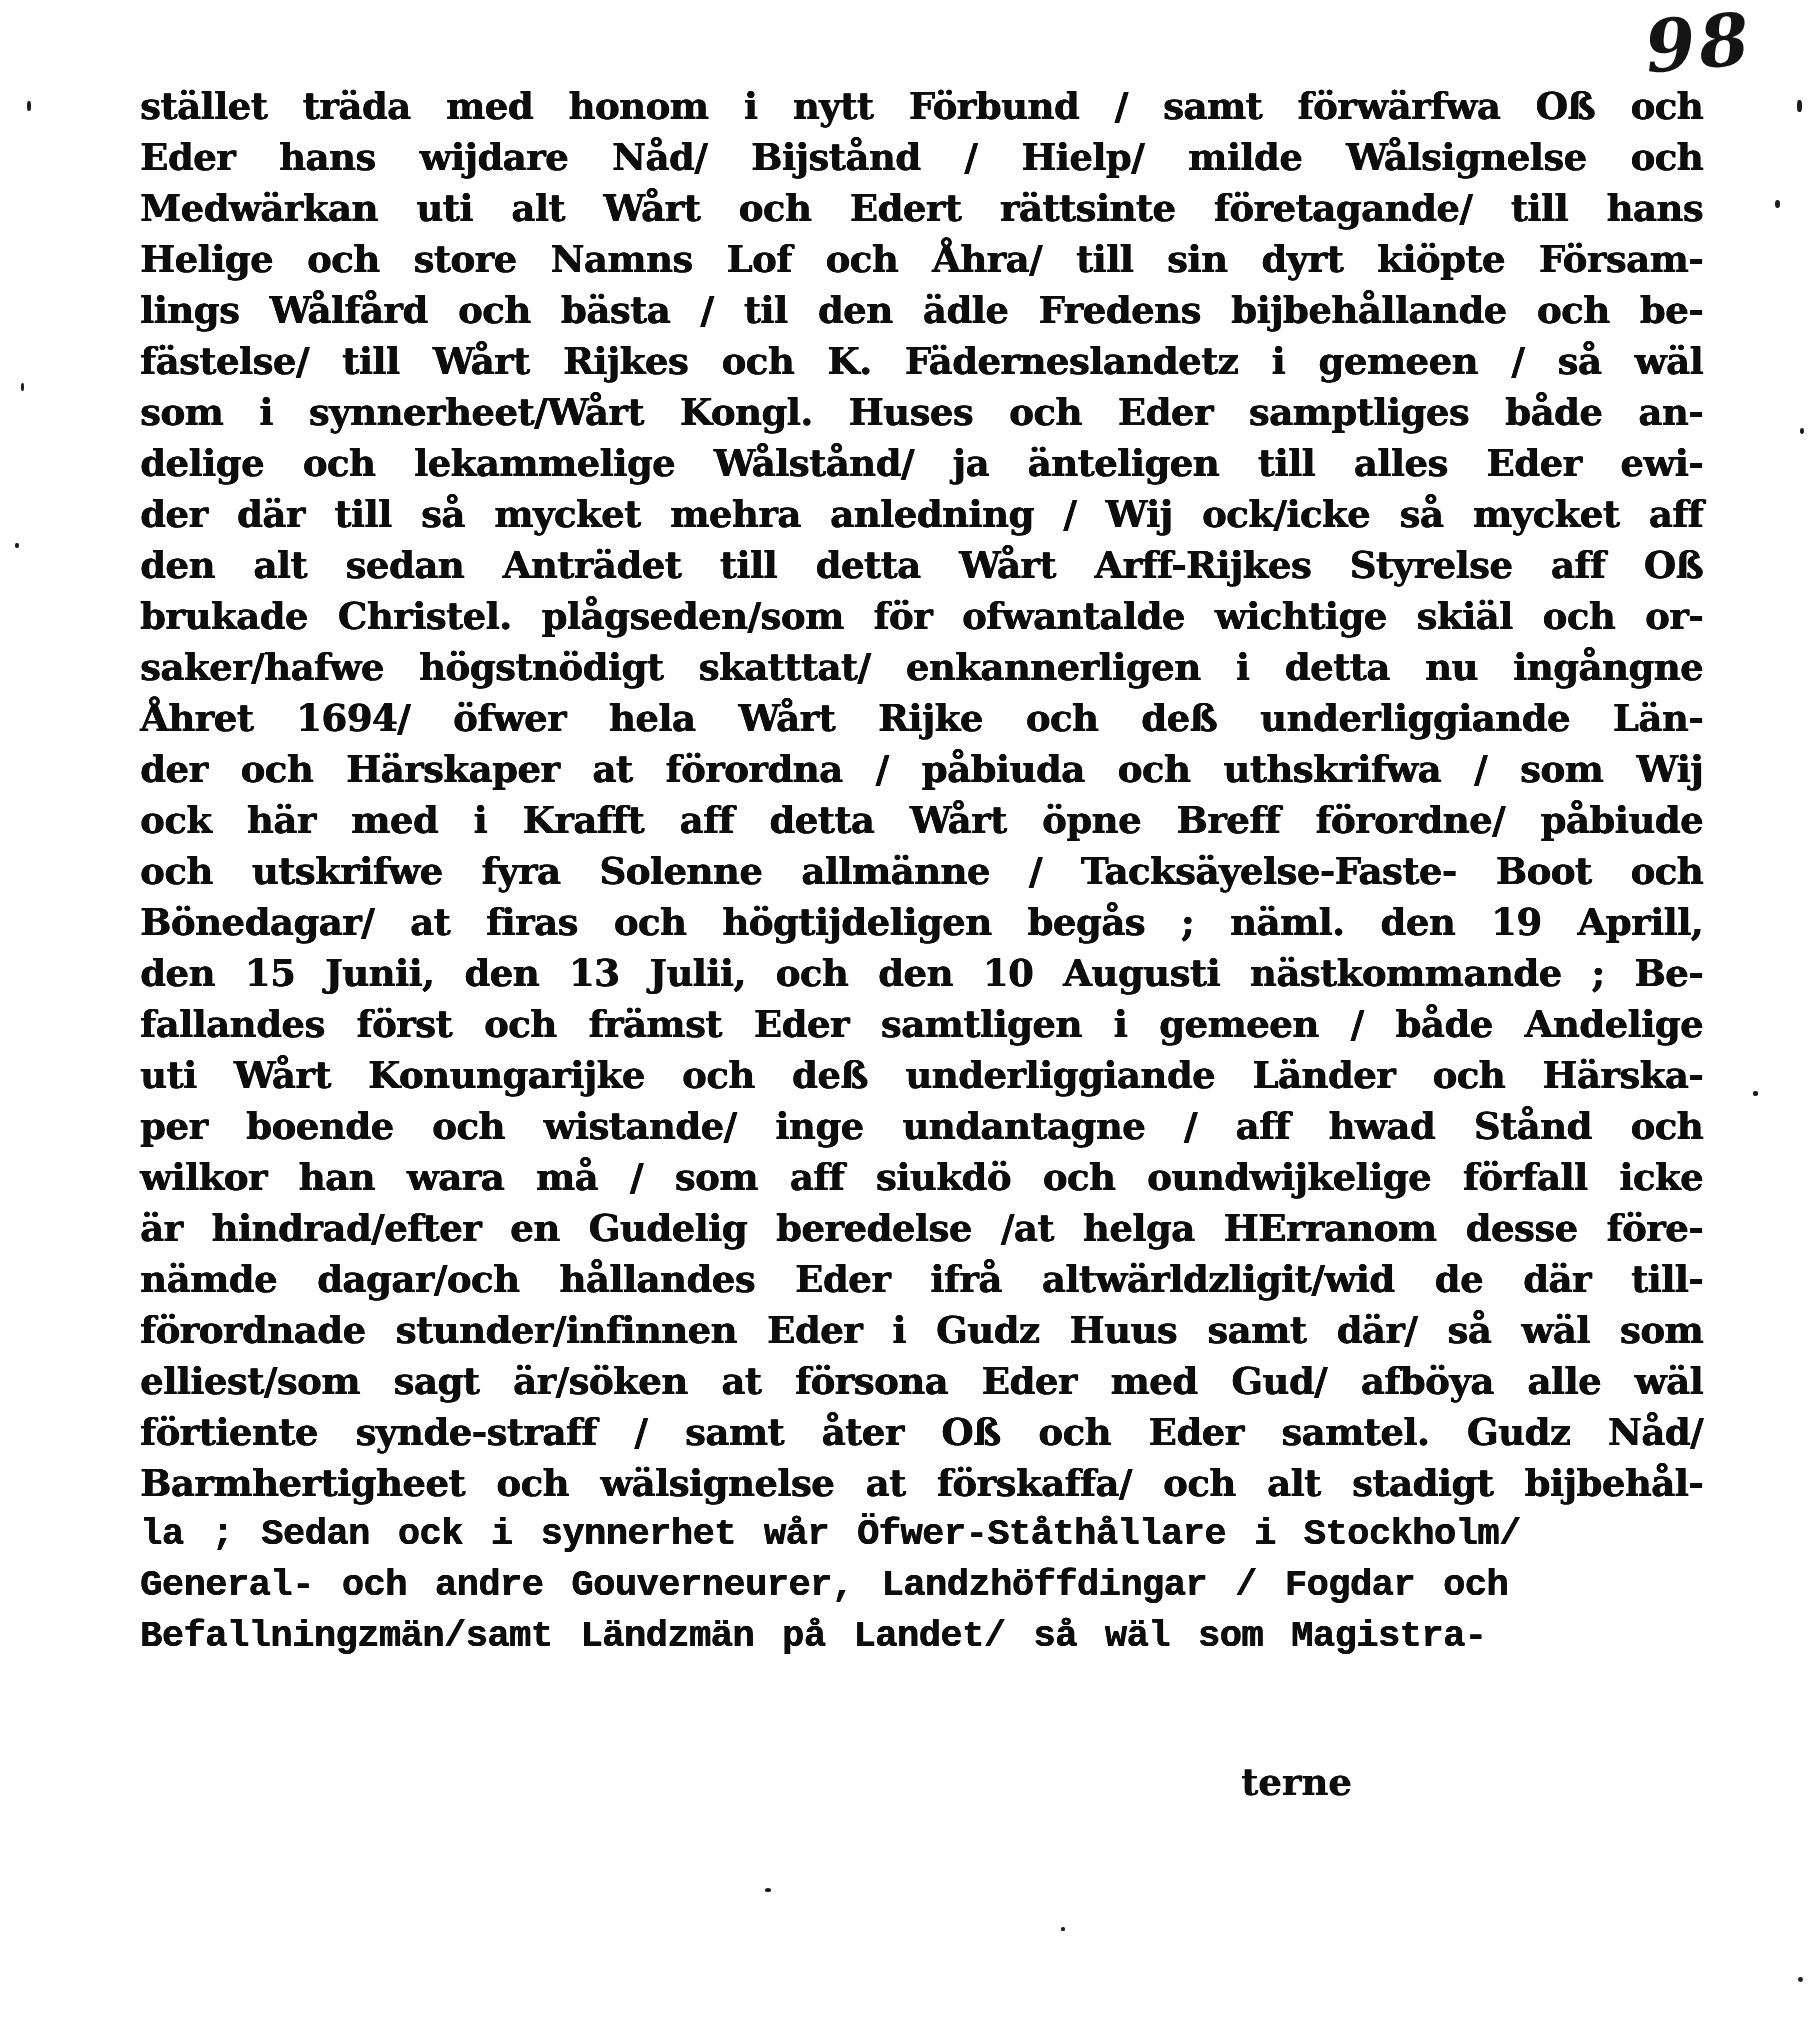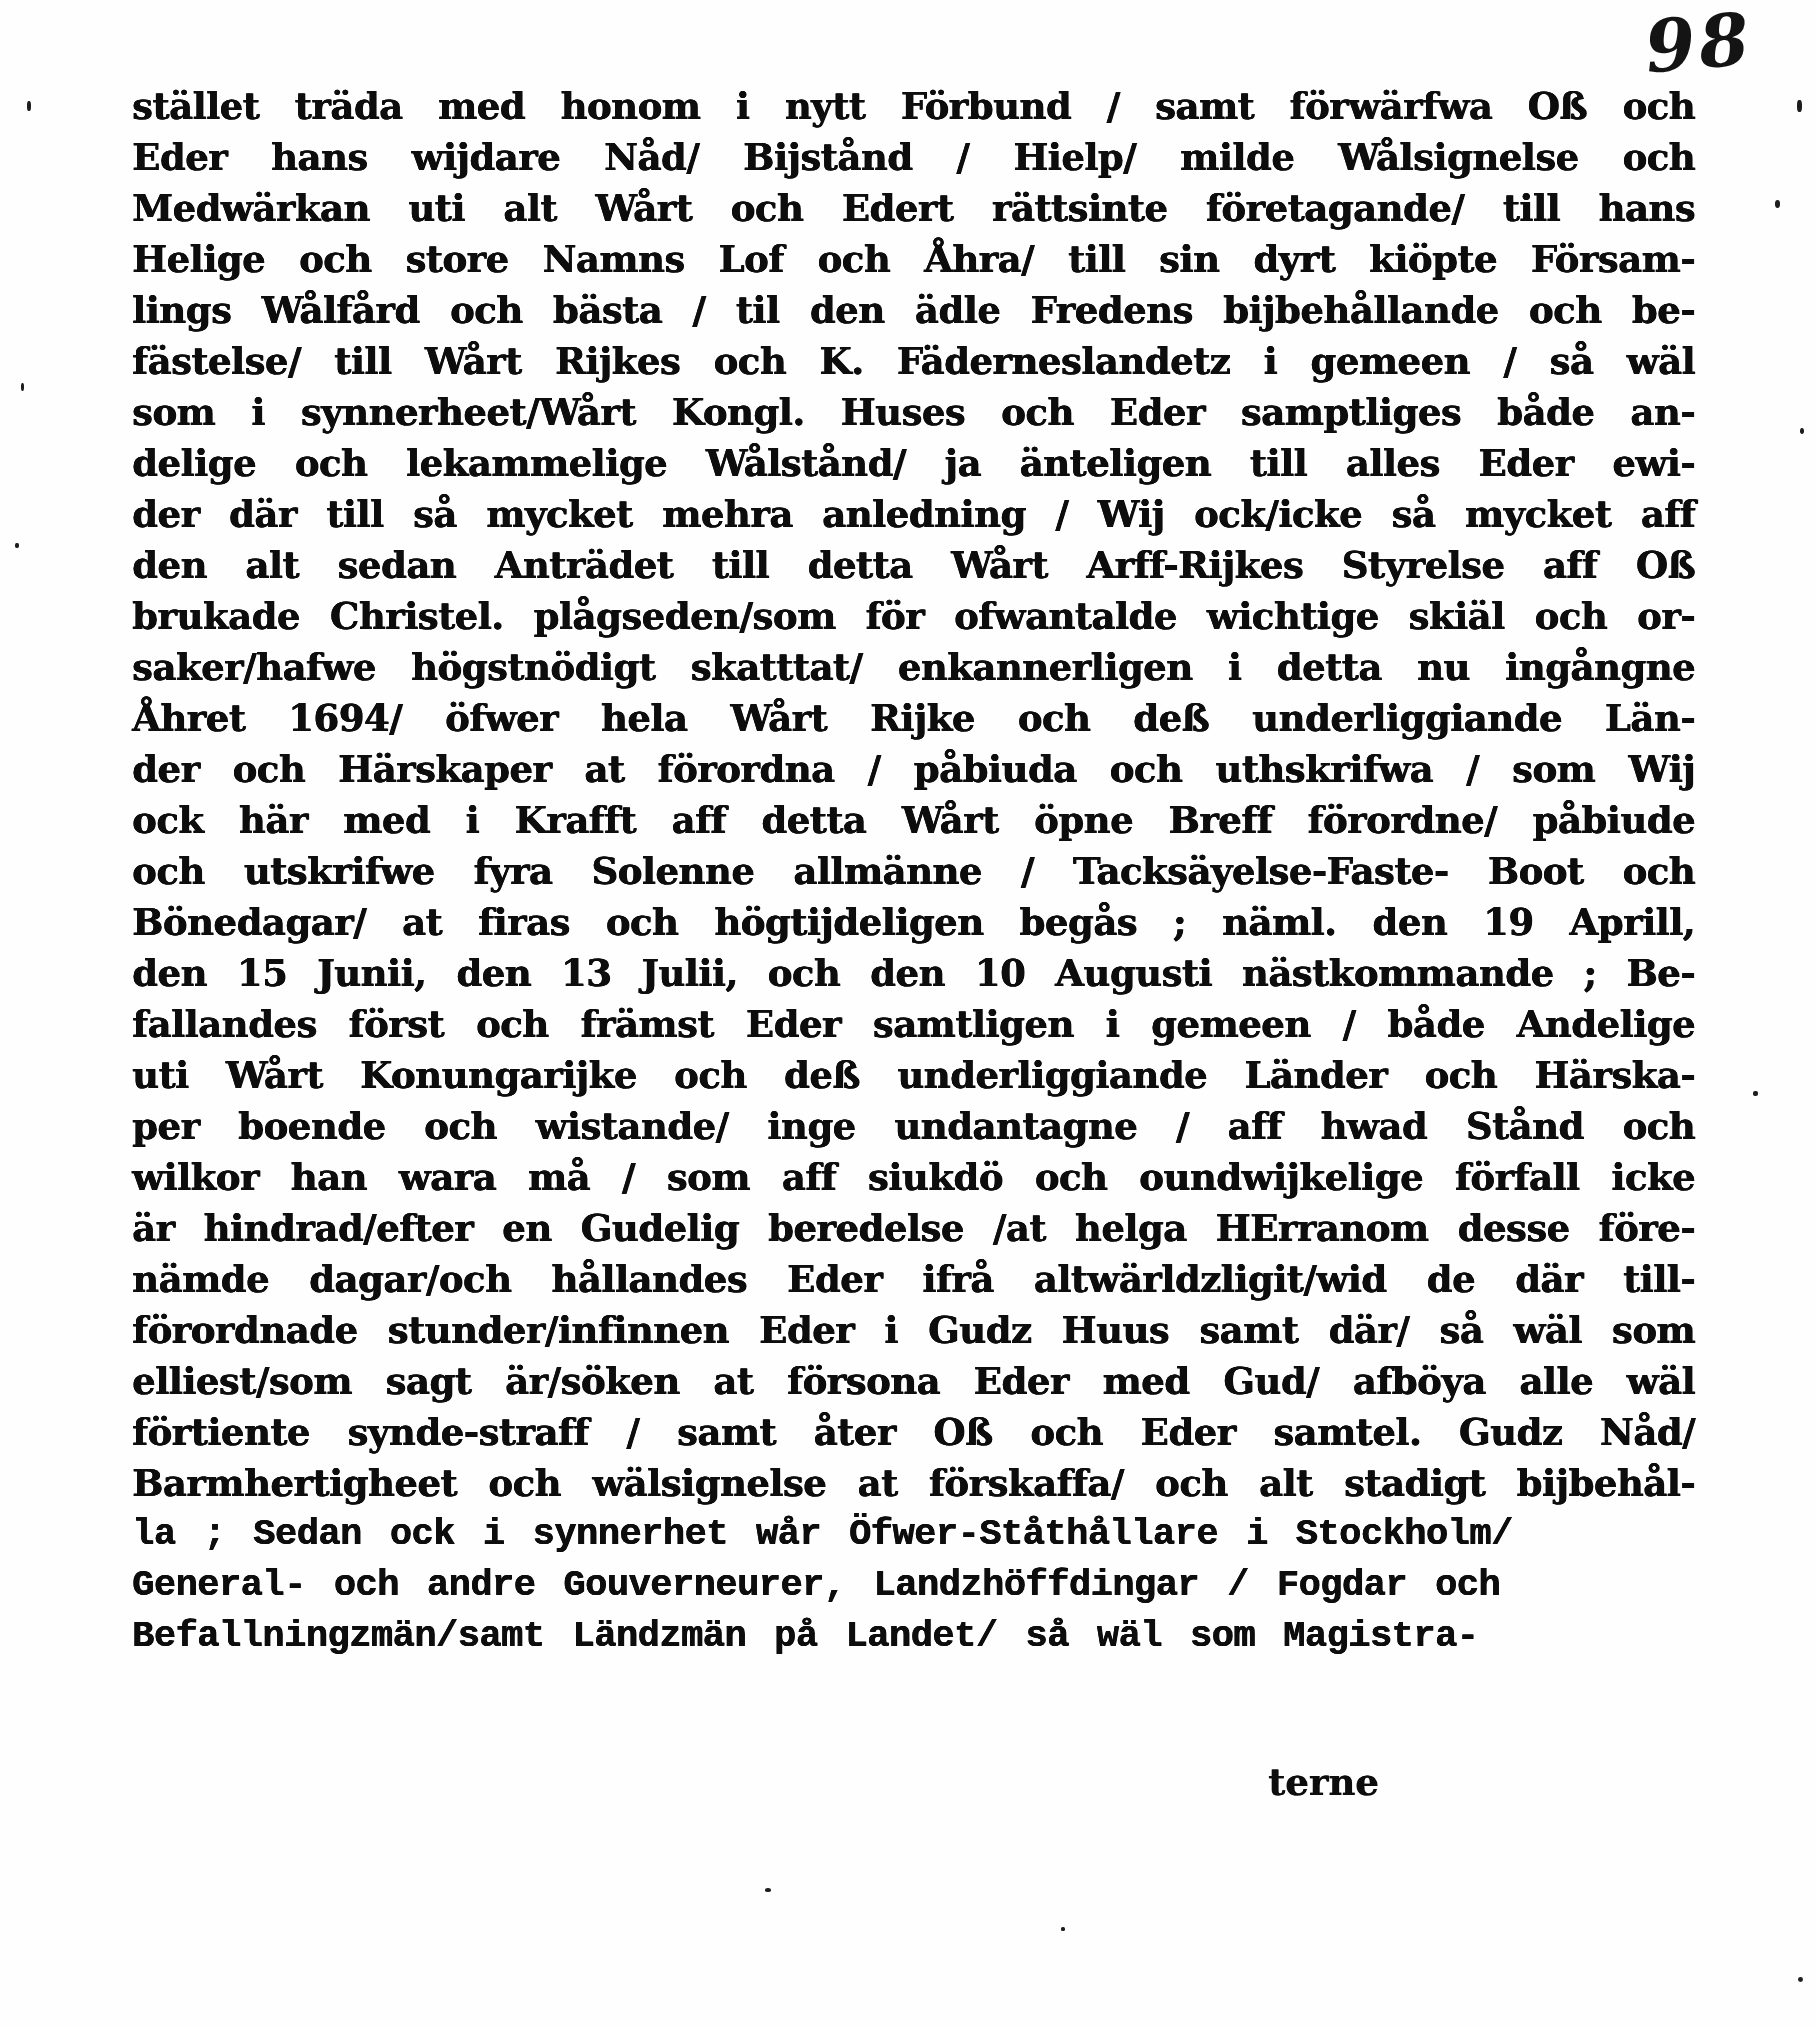--- a/index.html
+++ b/index.html
@@ -7,21 +7,21 @@
     position: relative;
     width: 1816px;
     height: 2026px;
     background: #fefefe;
     overflow: hidden;
     font-family: "DejaVu Serif", serif;
     color: #0d0d0d;
   }
   .text-block {
     position: absolute;
-    left: 132px;
+    left: 140px;
     top: 81px;
     width: 1563px;
   }
   .line {
     margin: 0;
     font-size: 37px;
     font-weight: 700;
     line-height: 51px;
     letter-spacing: -0.5px;
     text-align: justify;
@@ -46,21 +46,20 @@
     transform: rotate(-5deg);
     color: #141414;
   }
   .catchword {
     position: absolute;
     left: 1241px;
     top: 1760px;
     font-size: 37px;
     font-weight: 700;
     text-shadow: 0.6px 0 0 currentColor;
-    margin-left: 27px;
   }
   .speck {
     position: absolute;
     background: #1d1d1d;
     border-radius: 45%;
   }
   .sp1 { left: 27px;  top: 101px;  width: 3.6px; height: 10px; }
   .sp2 { left: 21px;  top: 383px;  width: 2.7px; height: 8.1px;  }
   .sp3 { left: 15.4px;  top: 543px;  width: 3.6px; height: 4.5px;  }
   .sp4 { left: 1797px; top: 100px; width: 4.5px; height: 11.8px; }

